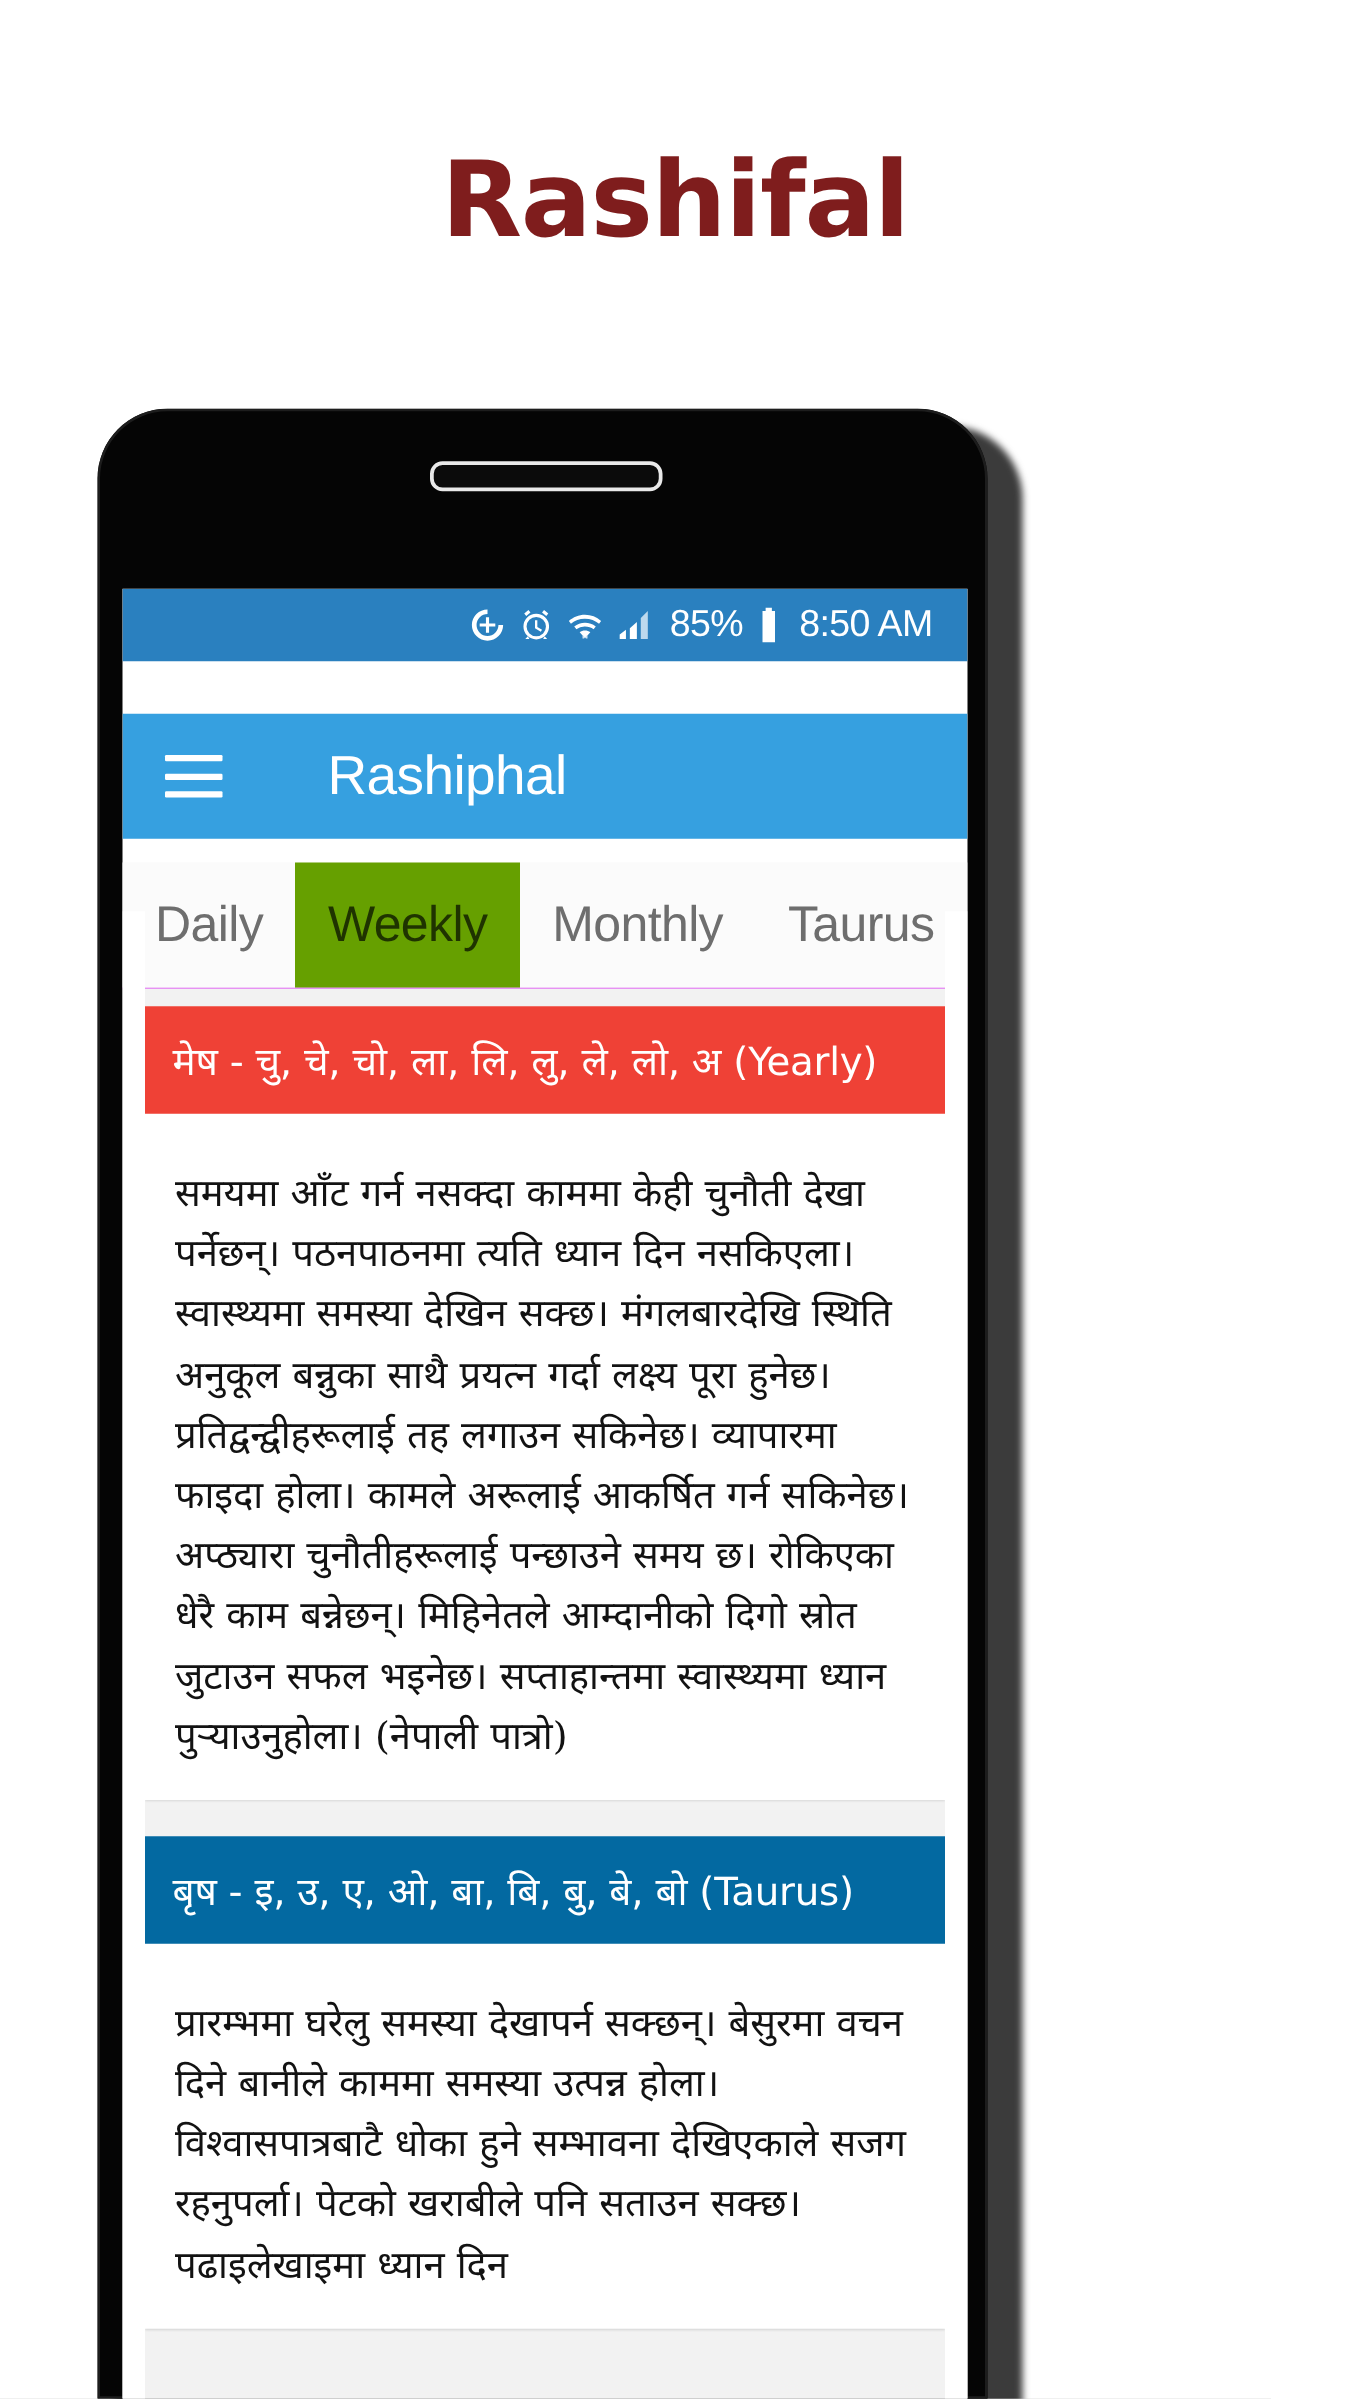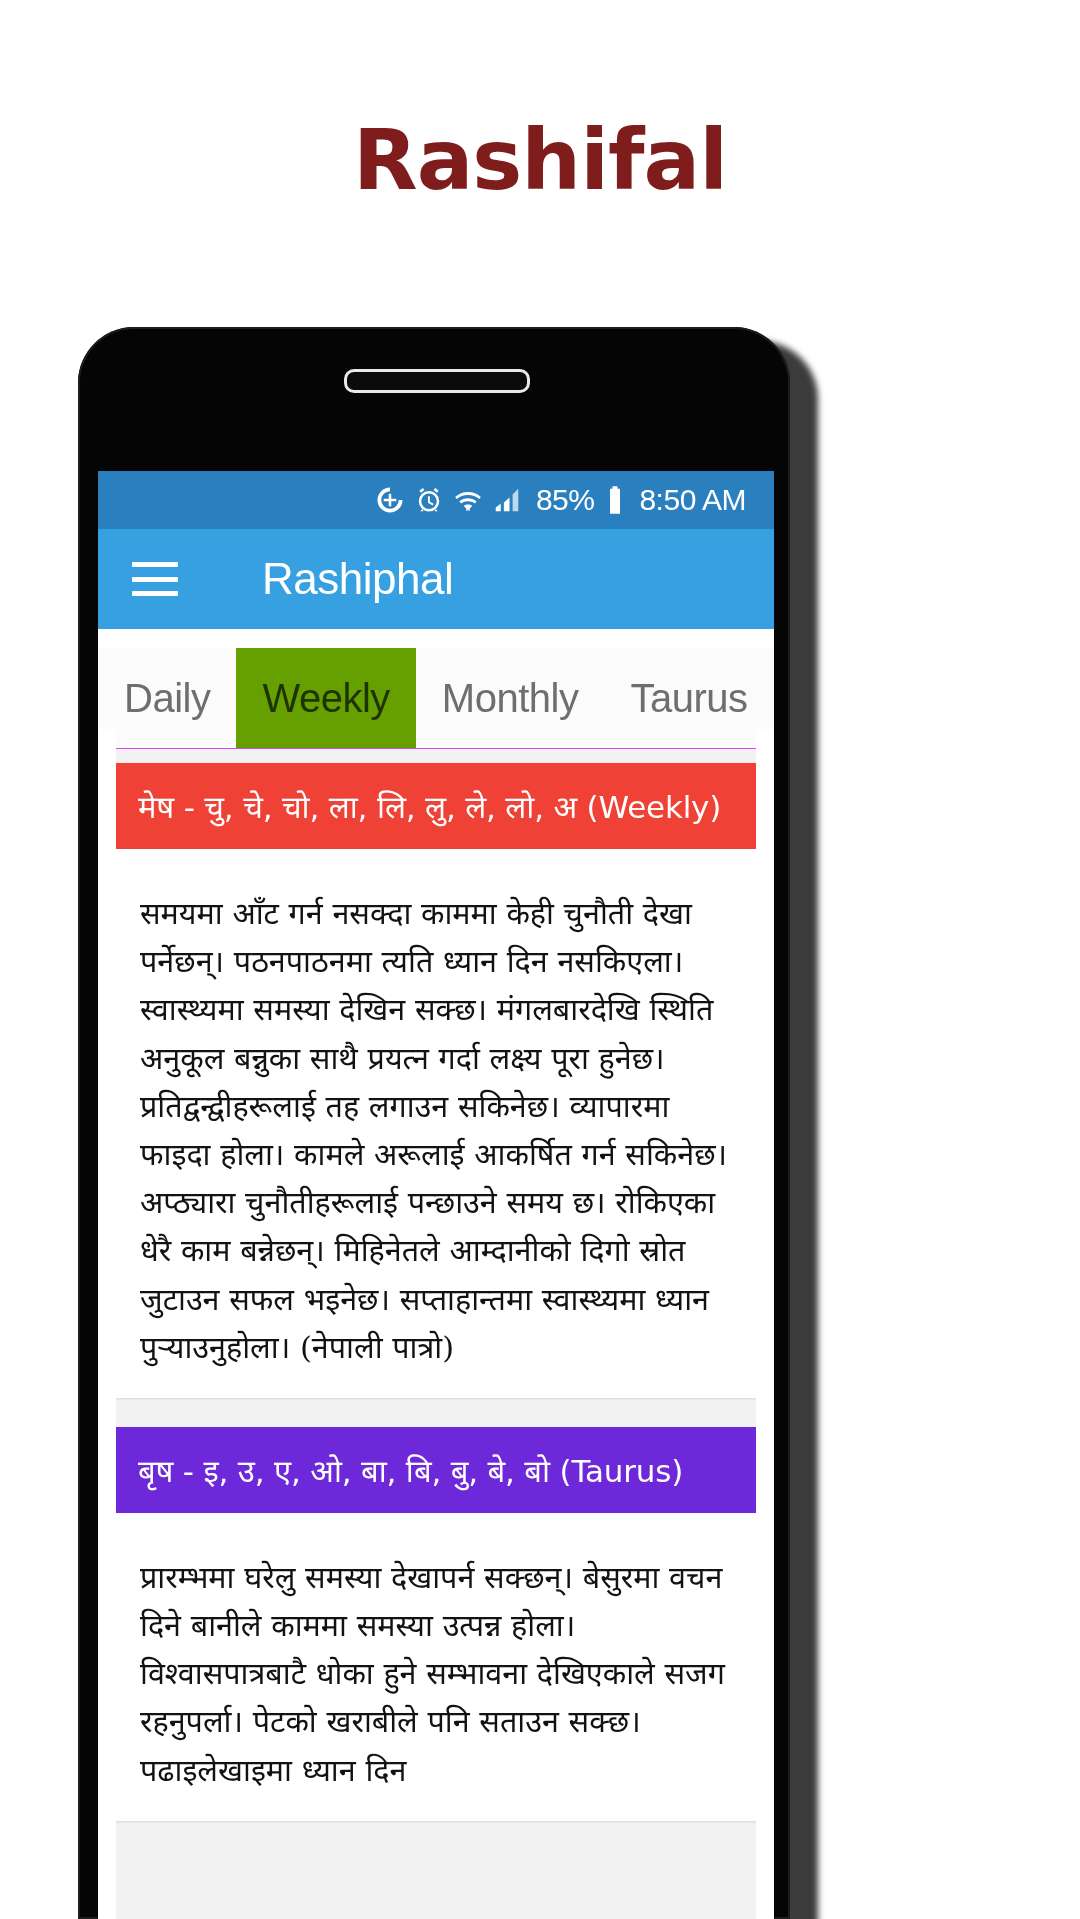--- a/index.html
+++ b/index.html
@@ -109,20 +109,21 @@
   }
 
   
   #app-bar {
     height: 100px;
     background: #36a0e0;
     display: flex;
     align-items: center;
     padding-left: 34px;
     box-sizing: border-box;
+    margin-top: 42px;
   }
   #hamburger-icon {
     width: 46px;
     height: 34px;
     display: flex;
     flex-direction: column;
     justify-content: space-between;
     cursor: pointer;
   }
   #hamburger-icon i {
@@ -178,21 +179,21 @@
     box-shadow: 0 1px 2px rgba(0,0,0,0.13);
   }
   .sign-header {
     padding: 22px 22px;
     color: #ffffff;
     font-size: 31px;
     letter-spacing: -0.2px;
     font-family: "DejaVu Sans", sans-serif;
   }
   .sign-header.aries { background: #ef4136; }
-  .sign-header.taurus { background: #6d28d9; margin-top: 29px; }
+  .sign-header.taurus { background: #0369a1; margin-top: 29px; }
   .sign-body {
     padding: 22px 24px 26px 24px;
     font-family: "DejaVu Serif", serif;
     font-size: 30.5px;
     line-height: 1.58;
     color: #121212;
     text-align: left;
     margin-top: 19px;
   }
 
@@ -270,21 +271,21 @@
       <div id="tab-bar">
         <div class="tab-item">Daily</div>
         <div class="tab-item active">Weekly</div>
         <div class="tab-item">Monthly</div>
         <div class="tab-item">Taurus</div>
       </div>
 
       <div id="content-area">
 
         <div class="sign-card">
-          <div class="sign-header aries">मेष - चु, चे, चो, ला, लि, लु, ले, लो, अ (Weekly)</div>
+          <div class="sign-header aries">मेष - चु, चे, चो, ला, लि, लु, ले, लो, अ (Yearly)</div>
           <div class="sign-body">समयमा आँट गर्न नसक्दा काममा केही चुनौती देखा पर्नेछन्। पठनपाठनमा त्यति ध्यान दिन नसकिएला। स्वास्थ्यमा समस्या देखिन सक्छ। मंगलबारदेखि स्थिति अनुकूल बन्नुका साथै प्रयत्न गर्दा लक्ष्य पूरा हुनेछ। प्रतिद्वन्द्वीहरूलाई तह लगाउन सकिनेछ। व्यापारमा फाइदा होला। कामले अरूलाई आकर्षित गर्न सकिनेछ। अप्ठ्यारा चुनौतीहरूलाई पन्छाउने समय छ। रोकिएका धेरै काम बन्नेछन्। मिहिनेतले आम्दानीको दिगो स्रोत जुटाउन सफल भइनेछ। सप्ताहान्तमा स्वास्थ्यमा ध्यान पुर्‍याउनुहोला। (नेपाली पात्रो)</div>
         </div>
 
         <div class="sign-card">
           <div class="sign-header taurus">बृष - इ, उ, ए, ओ, बा, बि, बु, बे, बो (Taurus)</div>
           <div class="sign-body">प्रारम्भमा घरेलु समस्या देखापर्न सक्छन्। बेसुरमा वचन दिने बानीले काममा समस्या उत्पन्न होला। विश्वासपात्रबाटै धोका हुने सम्भावना देखिएकाले सजग रहनुपर्ला। पेटको खराबीले पनि सताउन सक्छ। पढाइलेखाइमा ध्यान दिन</div>
         </div>
 
       </div>
 

